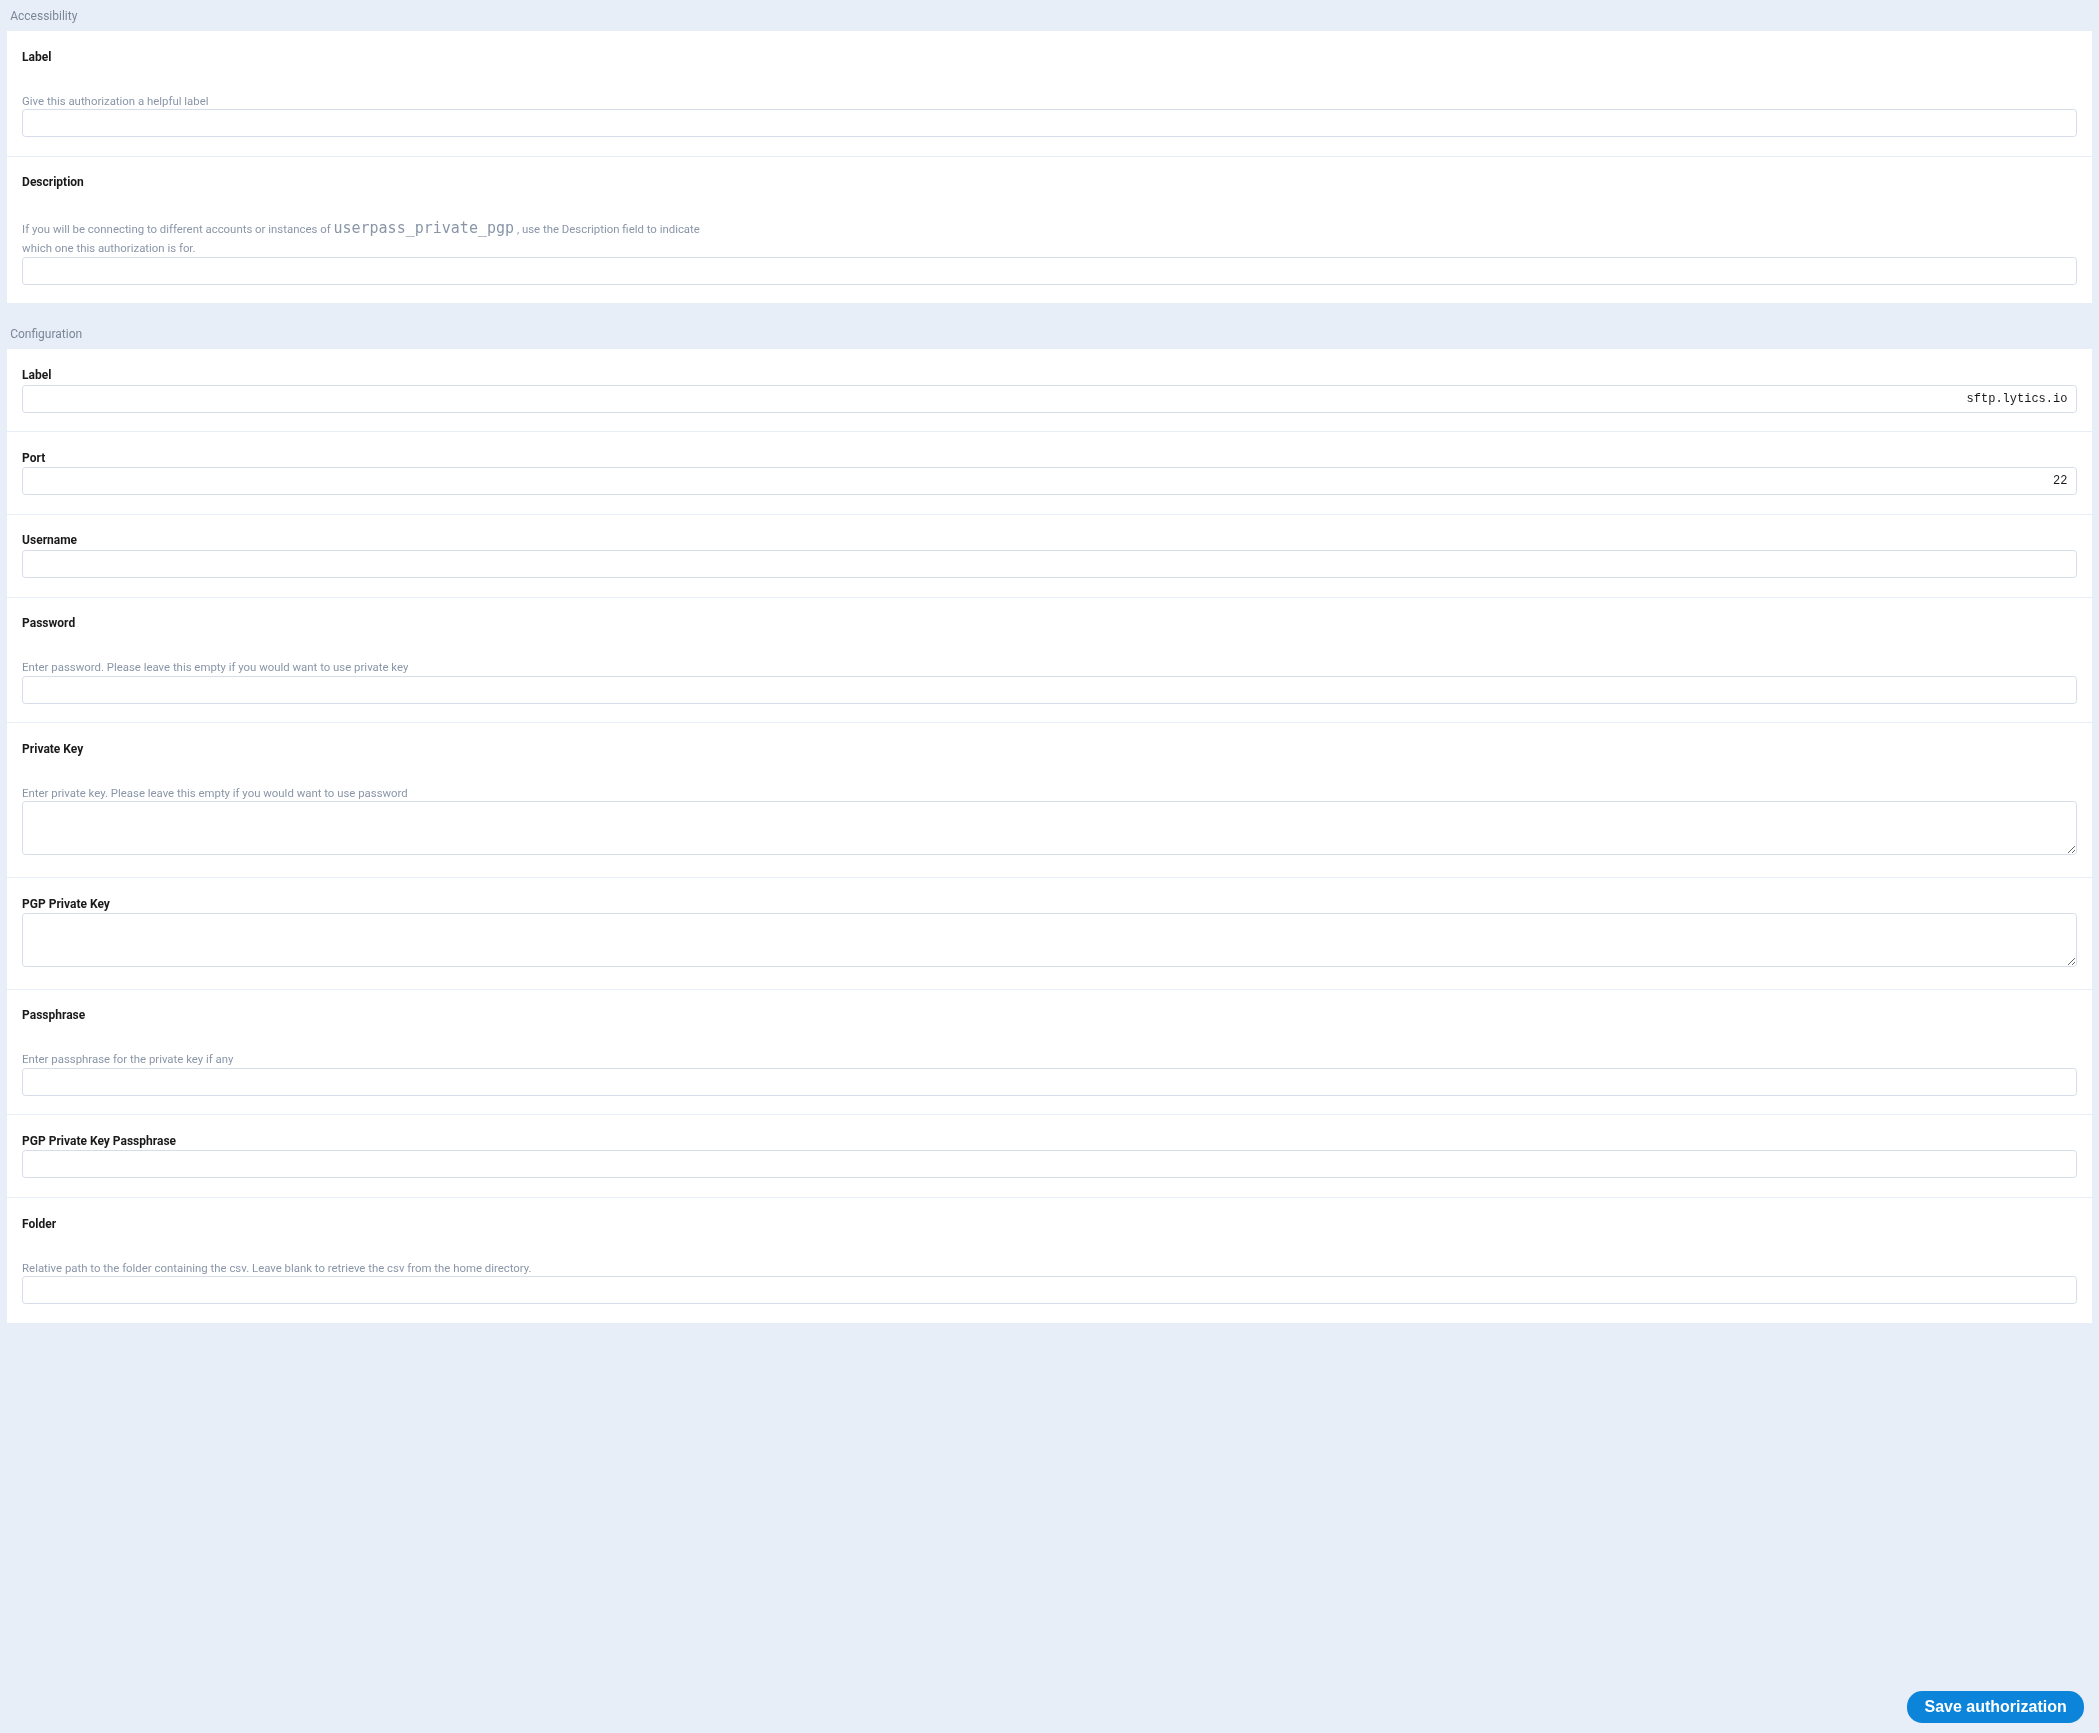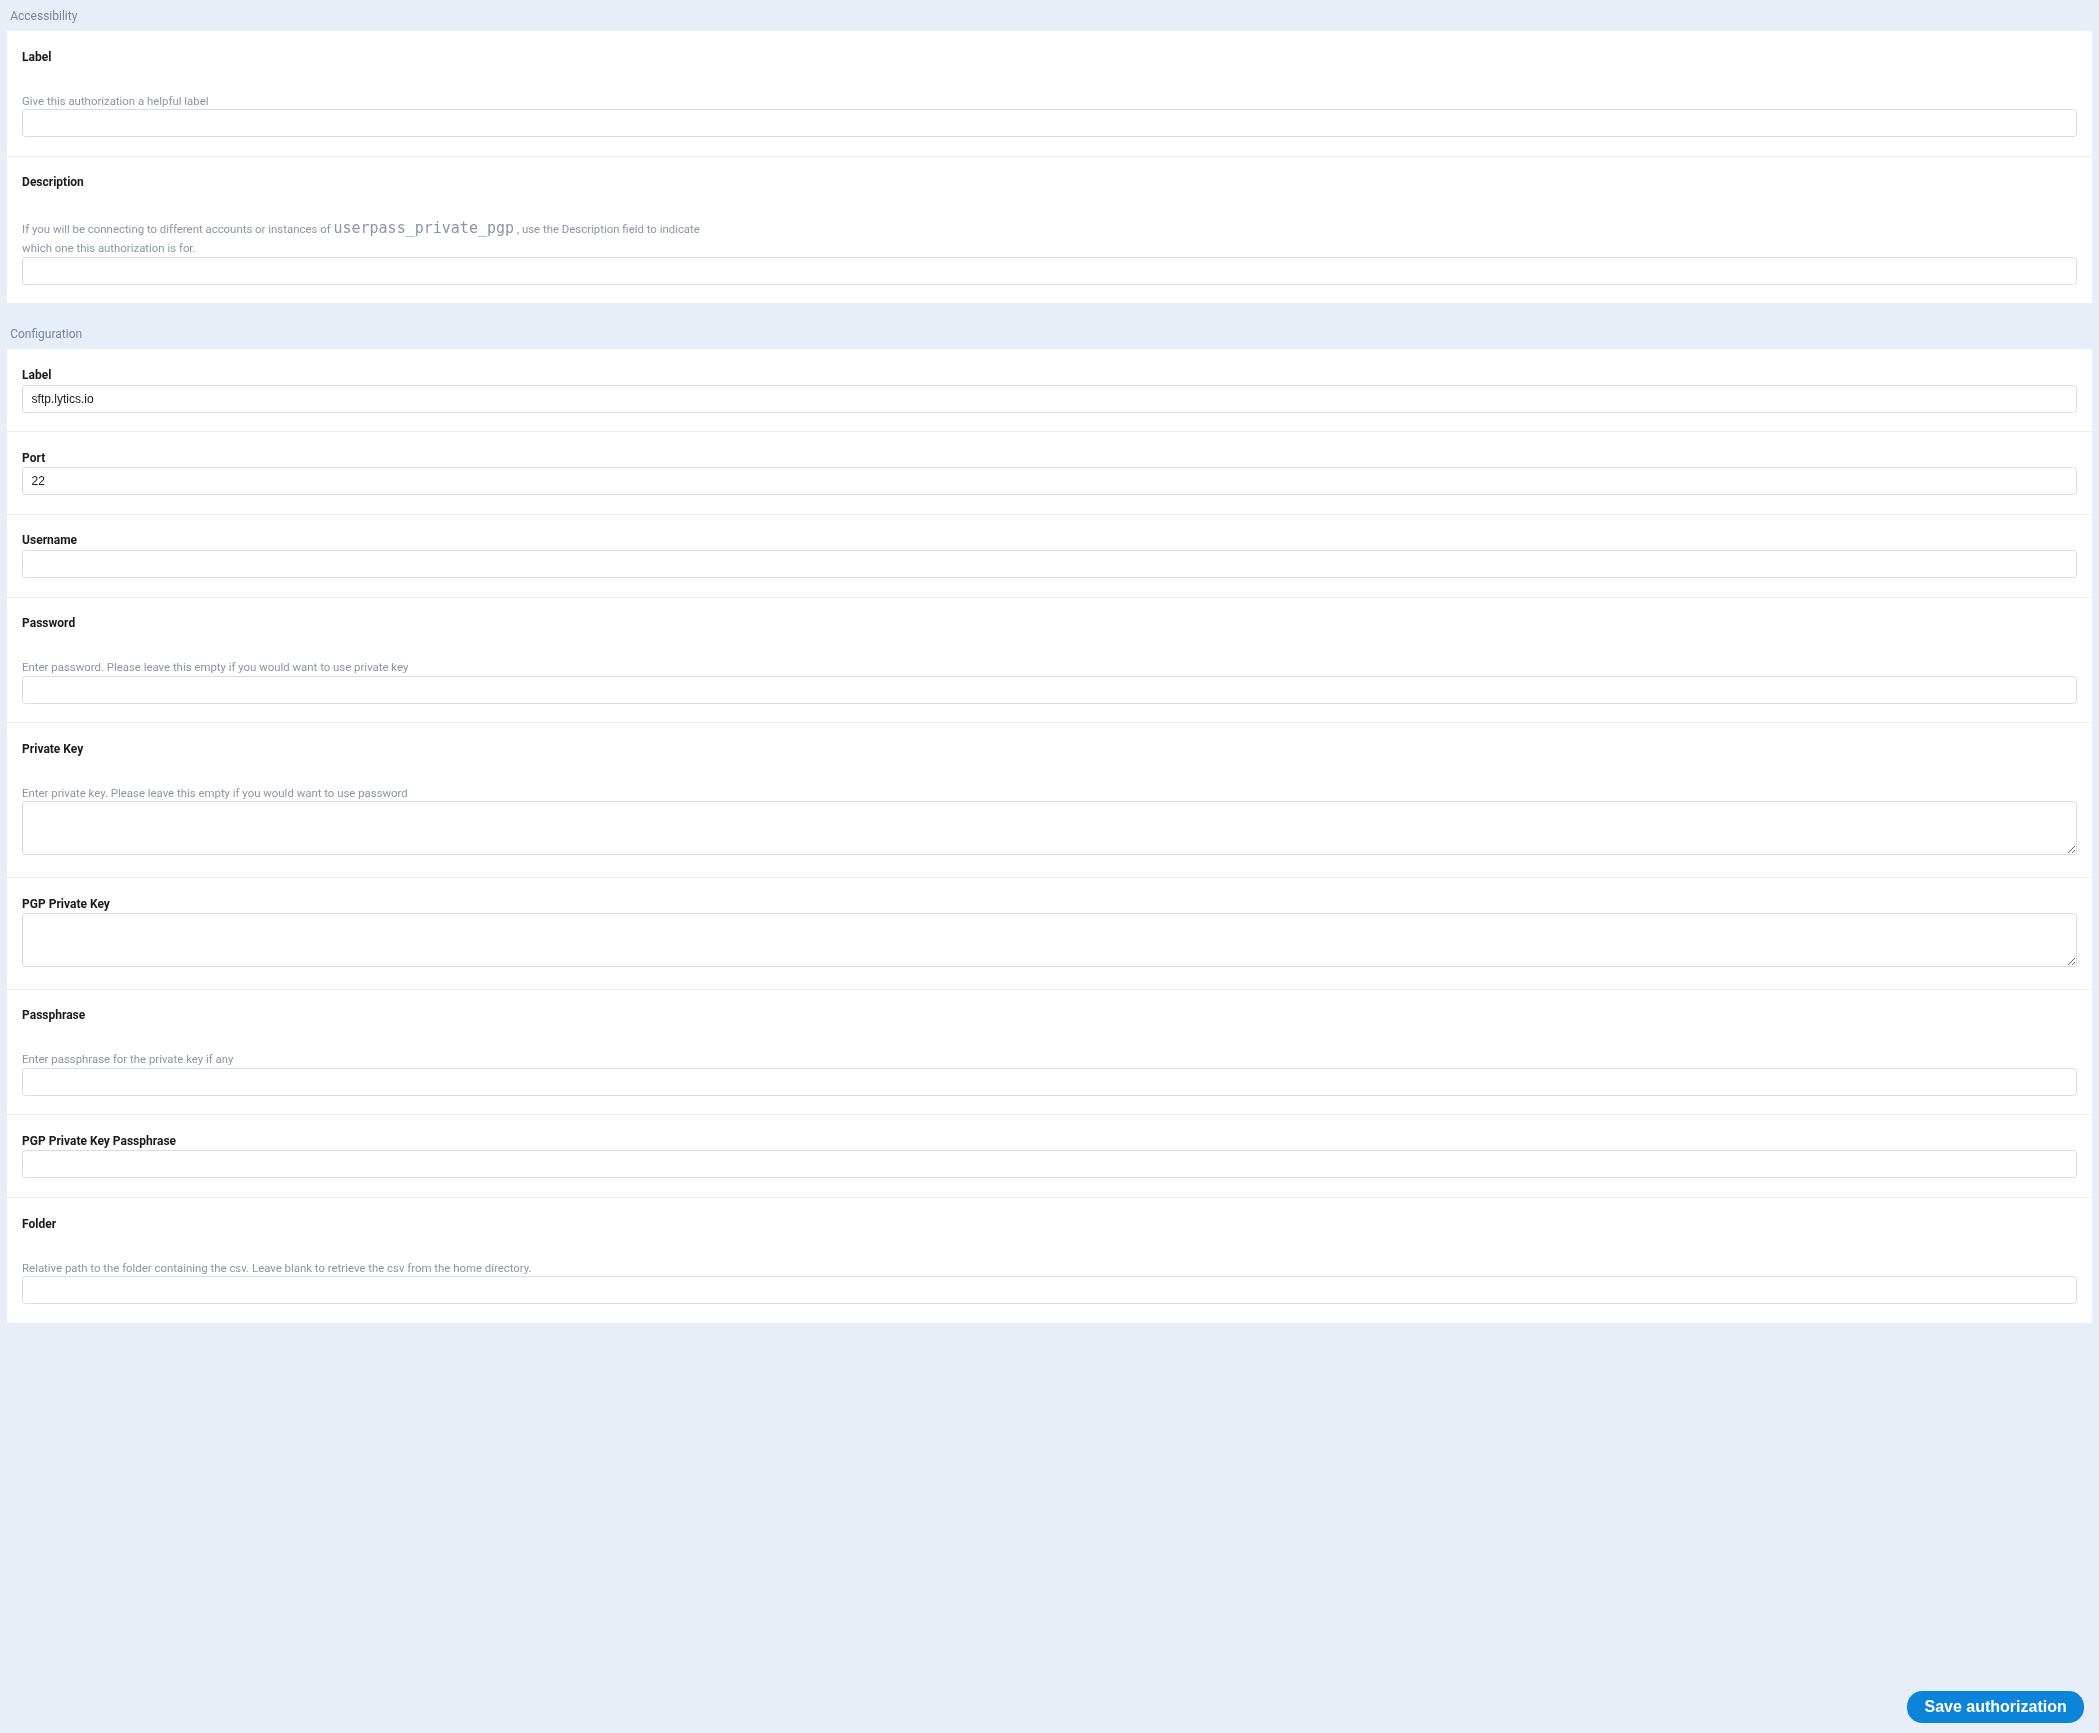--- a/index.html
+++ b/index.html
@@ -52,23 +52,24 @@
       font-family: ui-monospace, SFMono-Regular, Menlo, Monaco, Consolas, monospace;
       font-size: 15px;
       color: #8a96a8;
     }
     input[type=text], input[type=password], textarea {
       width: 100%;
       border: 0.8px solid #d6dde8;
       border-radius: 3.4px;
       padding: 6px 8.5px;
       font-size: 12px;
-      font-family: Liberation Sans, sans-serif;
+      font-family: Liberation Mono, monospace;
       color: #1a1a1a;
       background: #fff;
+      text-align: right;
     }
     textarea {
       height: 54px;
       resize: vertical;
     }
     .footer {
       position: fixed;
       bottom: 0;
       right: 0;
       padding: 10.2px 15.3px;

